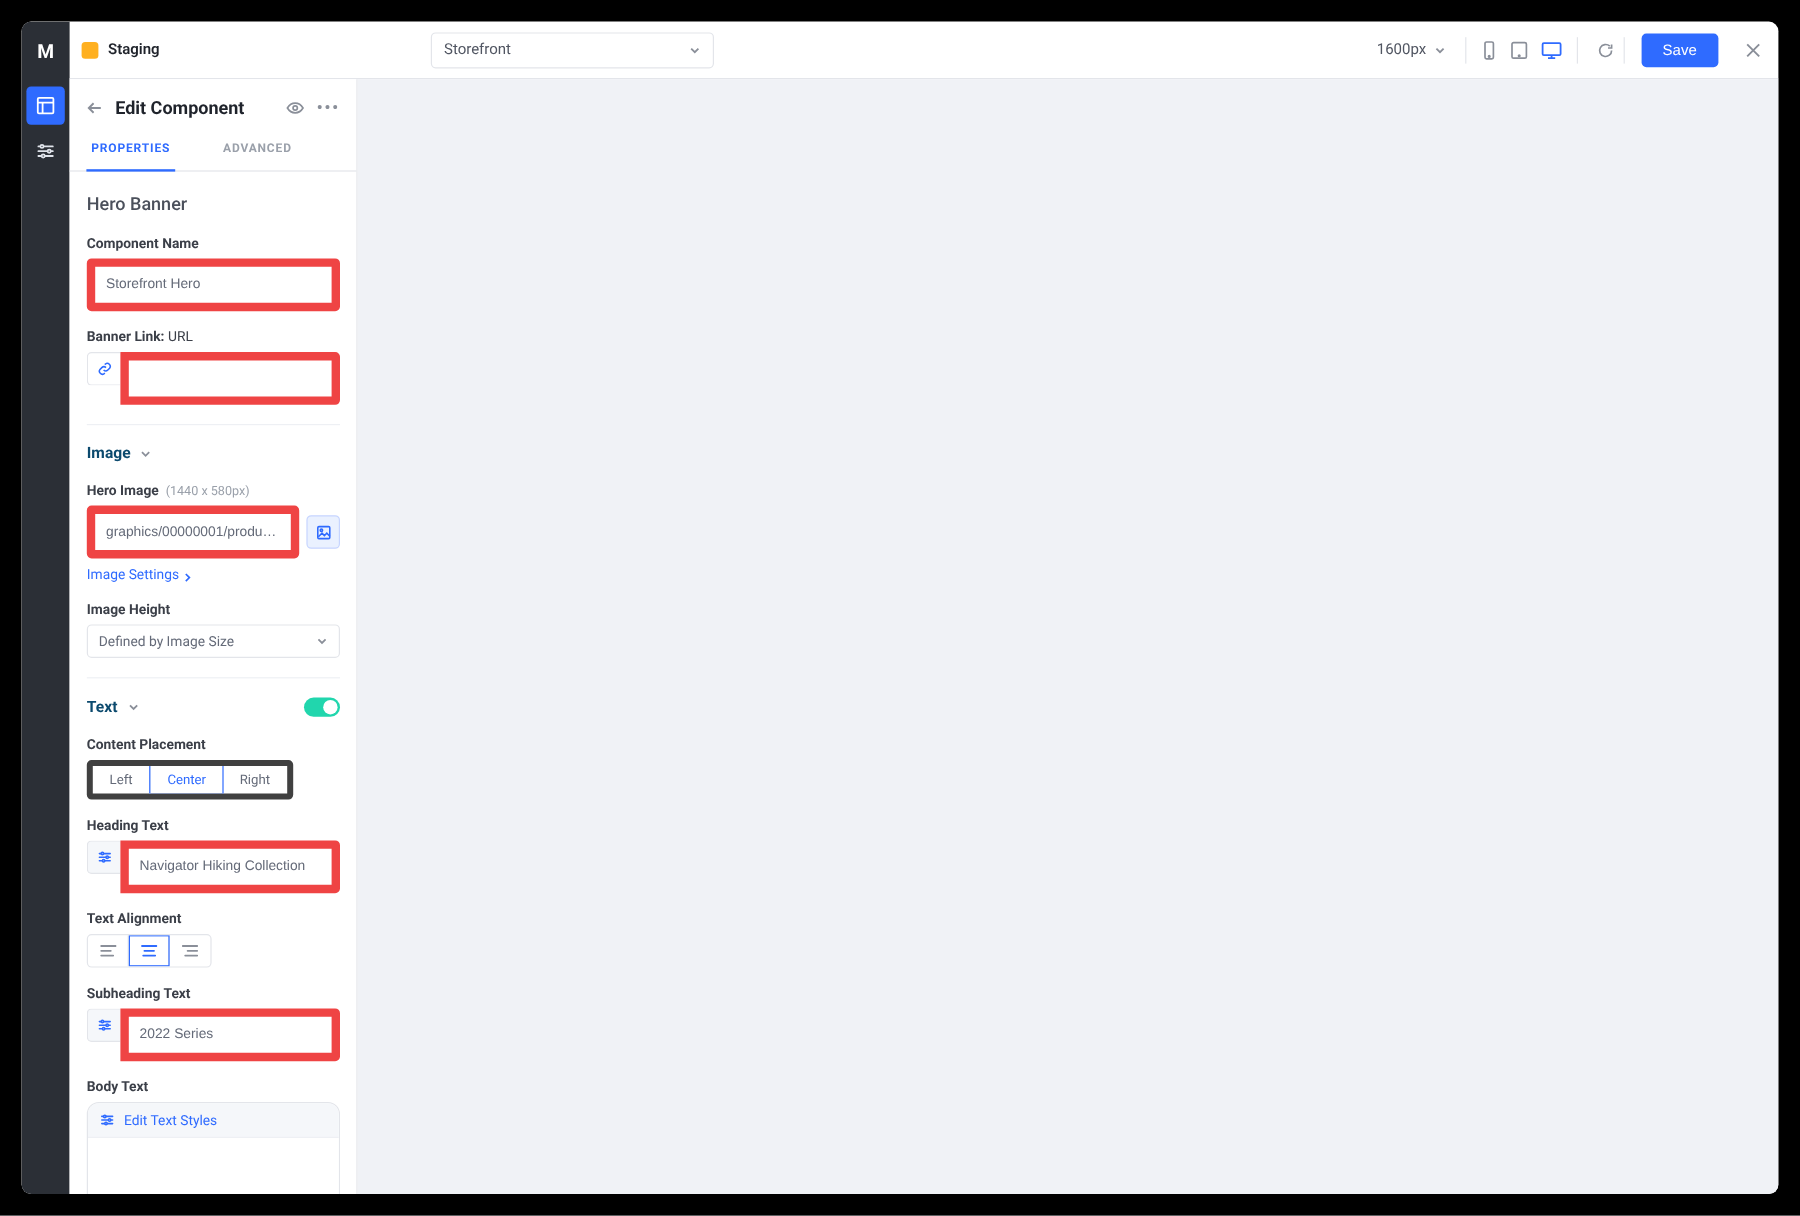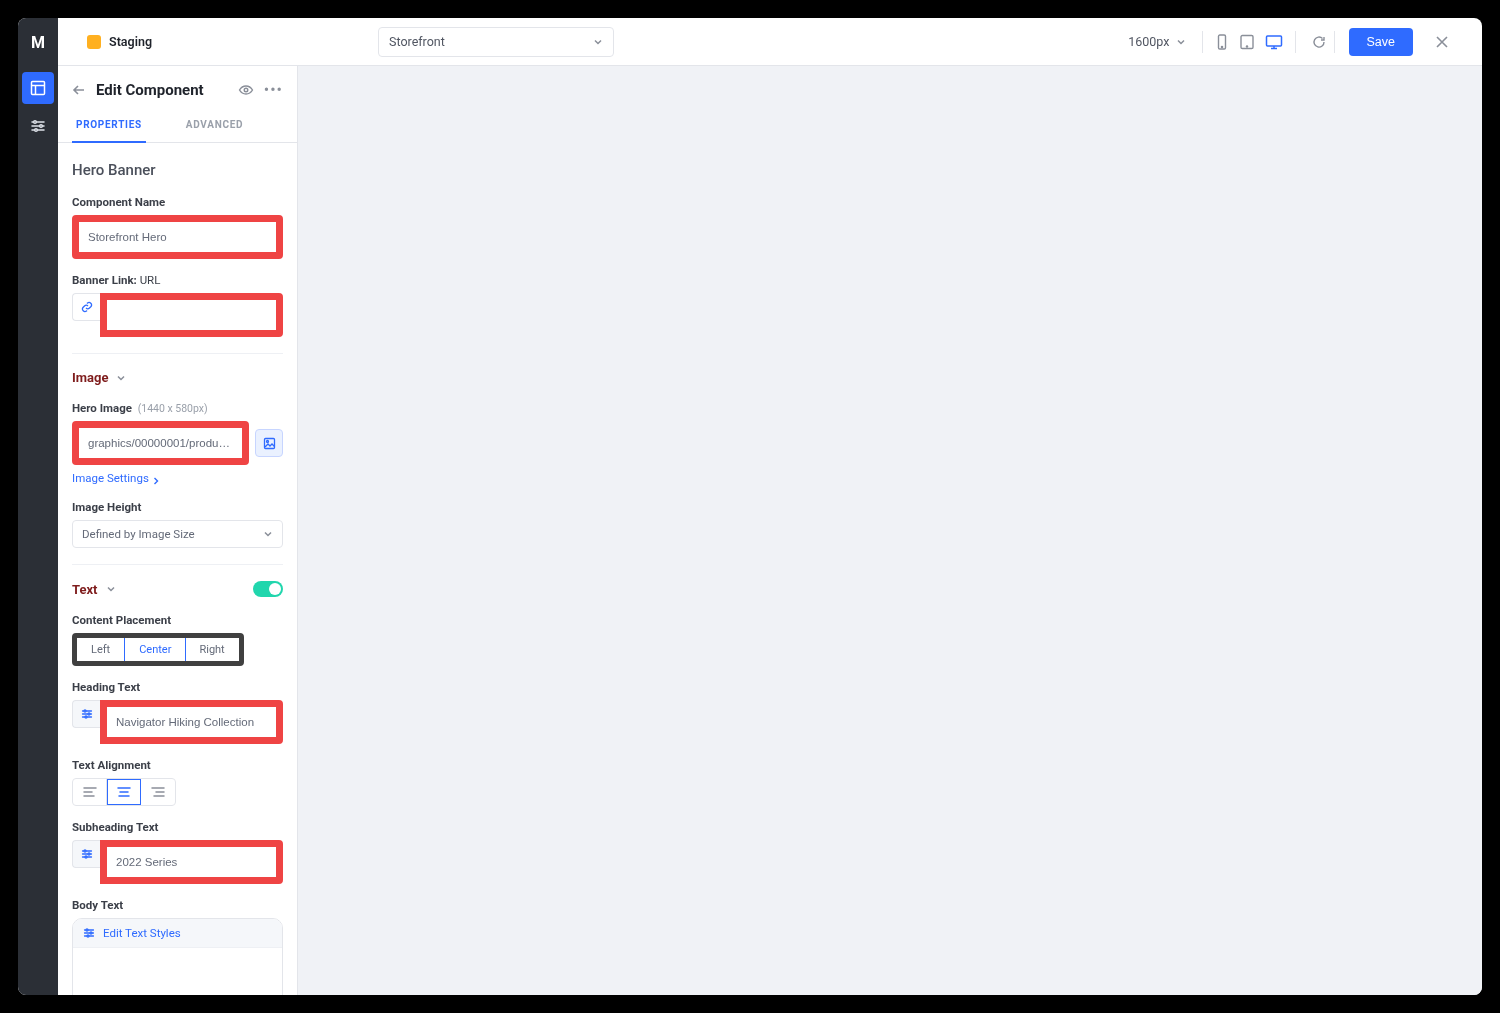--- a/index.html
+++ b/index.html
@@ -4,21 +4,21 @@
   <style>
     * { box-sizing: border-box; margin: 0; padding: 0; }
     body { font-family: -apple-system, BlinkMacSystemFont, "Segoe UI", Roboto, sans-serif; background: #000; width: 1500px; height: 1013px; overflow: hidden; padding: 18px; }
     .app { display: flex; height: 100%; border-radius: 8px; overflow: hidden; background: #fff; }
     .rail { width: 40px; background: #2b2f36; display: flex; flex-direction: column; align-items: center; padding-top: 0; }
     .rail .logo { width: 40px; height: 48px; display:flex; align-items:center; justify-content:center; color:#fff; font-weight:700; font-size:16px;}
     .rail .rail-btn { width: 32px; height: 32px; margin-top: 6px; border-radius: 4px; display:flex; align-items:center; justify-content:center; cursor:pointer; color:#dfe3ea; }
     .rail .rail-btn.active { background: #2f6bff; color:#fff; }
     .main { flex: 1; display:flex; flex-direction:column; min-width:0; }
     
-    .topbar { height: 48px; border-bottom: 1px solid #e3e5ea; display:flex; align-items:center; padding: 0 29px; gap: 16px; }
+    .topbar { height: 48px; border-bottom: 1px solid #e3e5ea; display:flex; align-items:center; padding: 0 10px; gap: 16px; }
     .env-badge { display:flex; align-items:center; gap:8px; font-size:12.5px; font-weight:600; color:#1f232b; }
     .env-dot { width:14px; height:14px; border-radius:3px; background:#ffb020; }
     .top-dropdown { width: 236px; height: 30px; border:1px solid #e3e5ea; border-radius:4px; display:flex; align-items:center; justify-content:space-between; padding:0 10px; font-size:12.5px; color:#515662; cursor:pointer; margin-left: 210px; }
     .spacer { flex:1; }
     .viewport-group { display:flex; align-items:center; gap:8px; }
     .viewport-select { height:24px; border:none; display:flex; align-items:center; gap:6px; font-size:12.5px; color:#515662; cursor:pointer; padding:0 8px; }
     .device-icons { display:flex; align-items:center; gap:10px; border-left:1px solid #e3e5ea; border-right:1px solid #e3e5ea; padding:0 12px; height: 22px; }
     .device-icon { color:#8a8f99; cursor:pointer; }
     .device-icon.active { color:#2f6bff; }
     .refresh-icon { color:#8a8f99; cursor:pointer; padding:0 8px; border-right:1px solid #e3e5ea; height:22px; display:flex; align-items:center;}
@@ -43,21 +43,21 @@
     .field-label .hint { font-weight:400; color:#9aa0aa; font-size:10.5px; }
     .text-input { width:100%; height:44px; border:7px solid #ef4444; border-radius:4px; padding:0 9px; font-size:11.5px; color:#646a78; }
     .input-group { display:flex; }
     .input-addon { width:28px; height:28px; border:1px solid #e3e5ea; border-right:none; border-radius:4px 0 0 4px; display:flex; align-items:center; justify-content:center; color:#2f6bff; background:#fff; }
     .input-addon.light { background:#f5f7fa; }
     .input-group .text-input { border-radius:0 4px 4px 0; flex:1; }
     .input-addon-right { width:28px; height:28px; border:1px solid #c7d5ff; background:#eaf1ff; border-radius:4px; display:flex; align-items:center; justify-content:center; color:#2f6bff; margin-left:6px; cursor:pointer; }
     .image-row { display:flex; align-items:center; }
     .image-row .text-input { flex:1;}
     .divider { border-top:1px solid #eef0f4; margin: 16px 0; }
-    .collapse-head { display:flex; align-items:center; gap:8px; font-size:13px; font-weight:700; color:#7f1d1d; cursor:pointer; margin-bottom:16px; }
+    .collapse-head { display:flex; align-items:center; gap:8px; font-size:13px; font-weight:700; color:#0c4a6e; cursor:pointer; margin-bottom:16px; }
     .collapse-head .sp { flex:1; }
     .chev { color:#8a8f99; }
     .toggle { width:30px; height:16px; background:#21d6ad; border-radius:10px; position:relative; cursor:pointer; }
     .toggle:after { content:""; width:12px; height:12px; background:#fff; border-radius:50%; position:absolute; top:2px; right:2px; }
     .link-text { color:#2f6bff; font-size:11.5px; cursor:pointer; display:inline-flex; align-items:flex-end; gap:4px; margin-top:6px;}
     .seg-group { display:flex; border:5px solid #404040; border-radius:4px; width:fit-content; overflow:hidden; }
     .seg { padding:5px 14px; font-size:11px; color:#646a78; border-right:1px solid #e3e5ea; cursor:pointer; }
     .seg:last-child { border-right:none; }
     .seg.active { color:#2f6bff; border:1px solid #2f6bff; margin:-1px; z-index:1; }
     .align-group { display:flex; gap:0; border:1px solid #e3e5ea; border-radius:4px; width:fit-content; overflow:hidden;}

